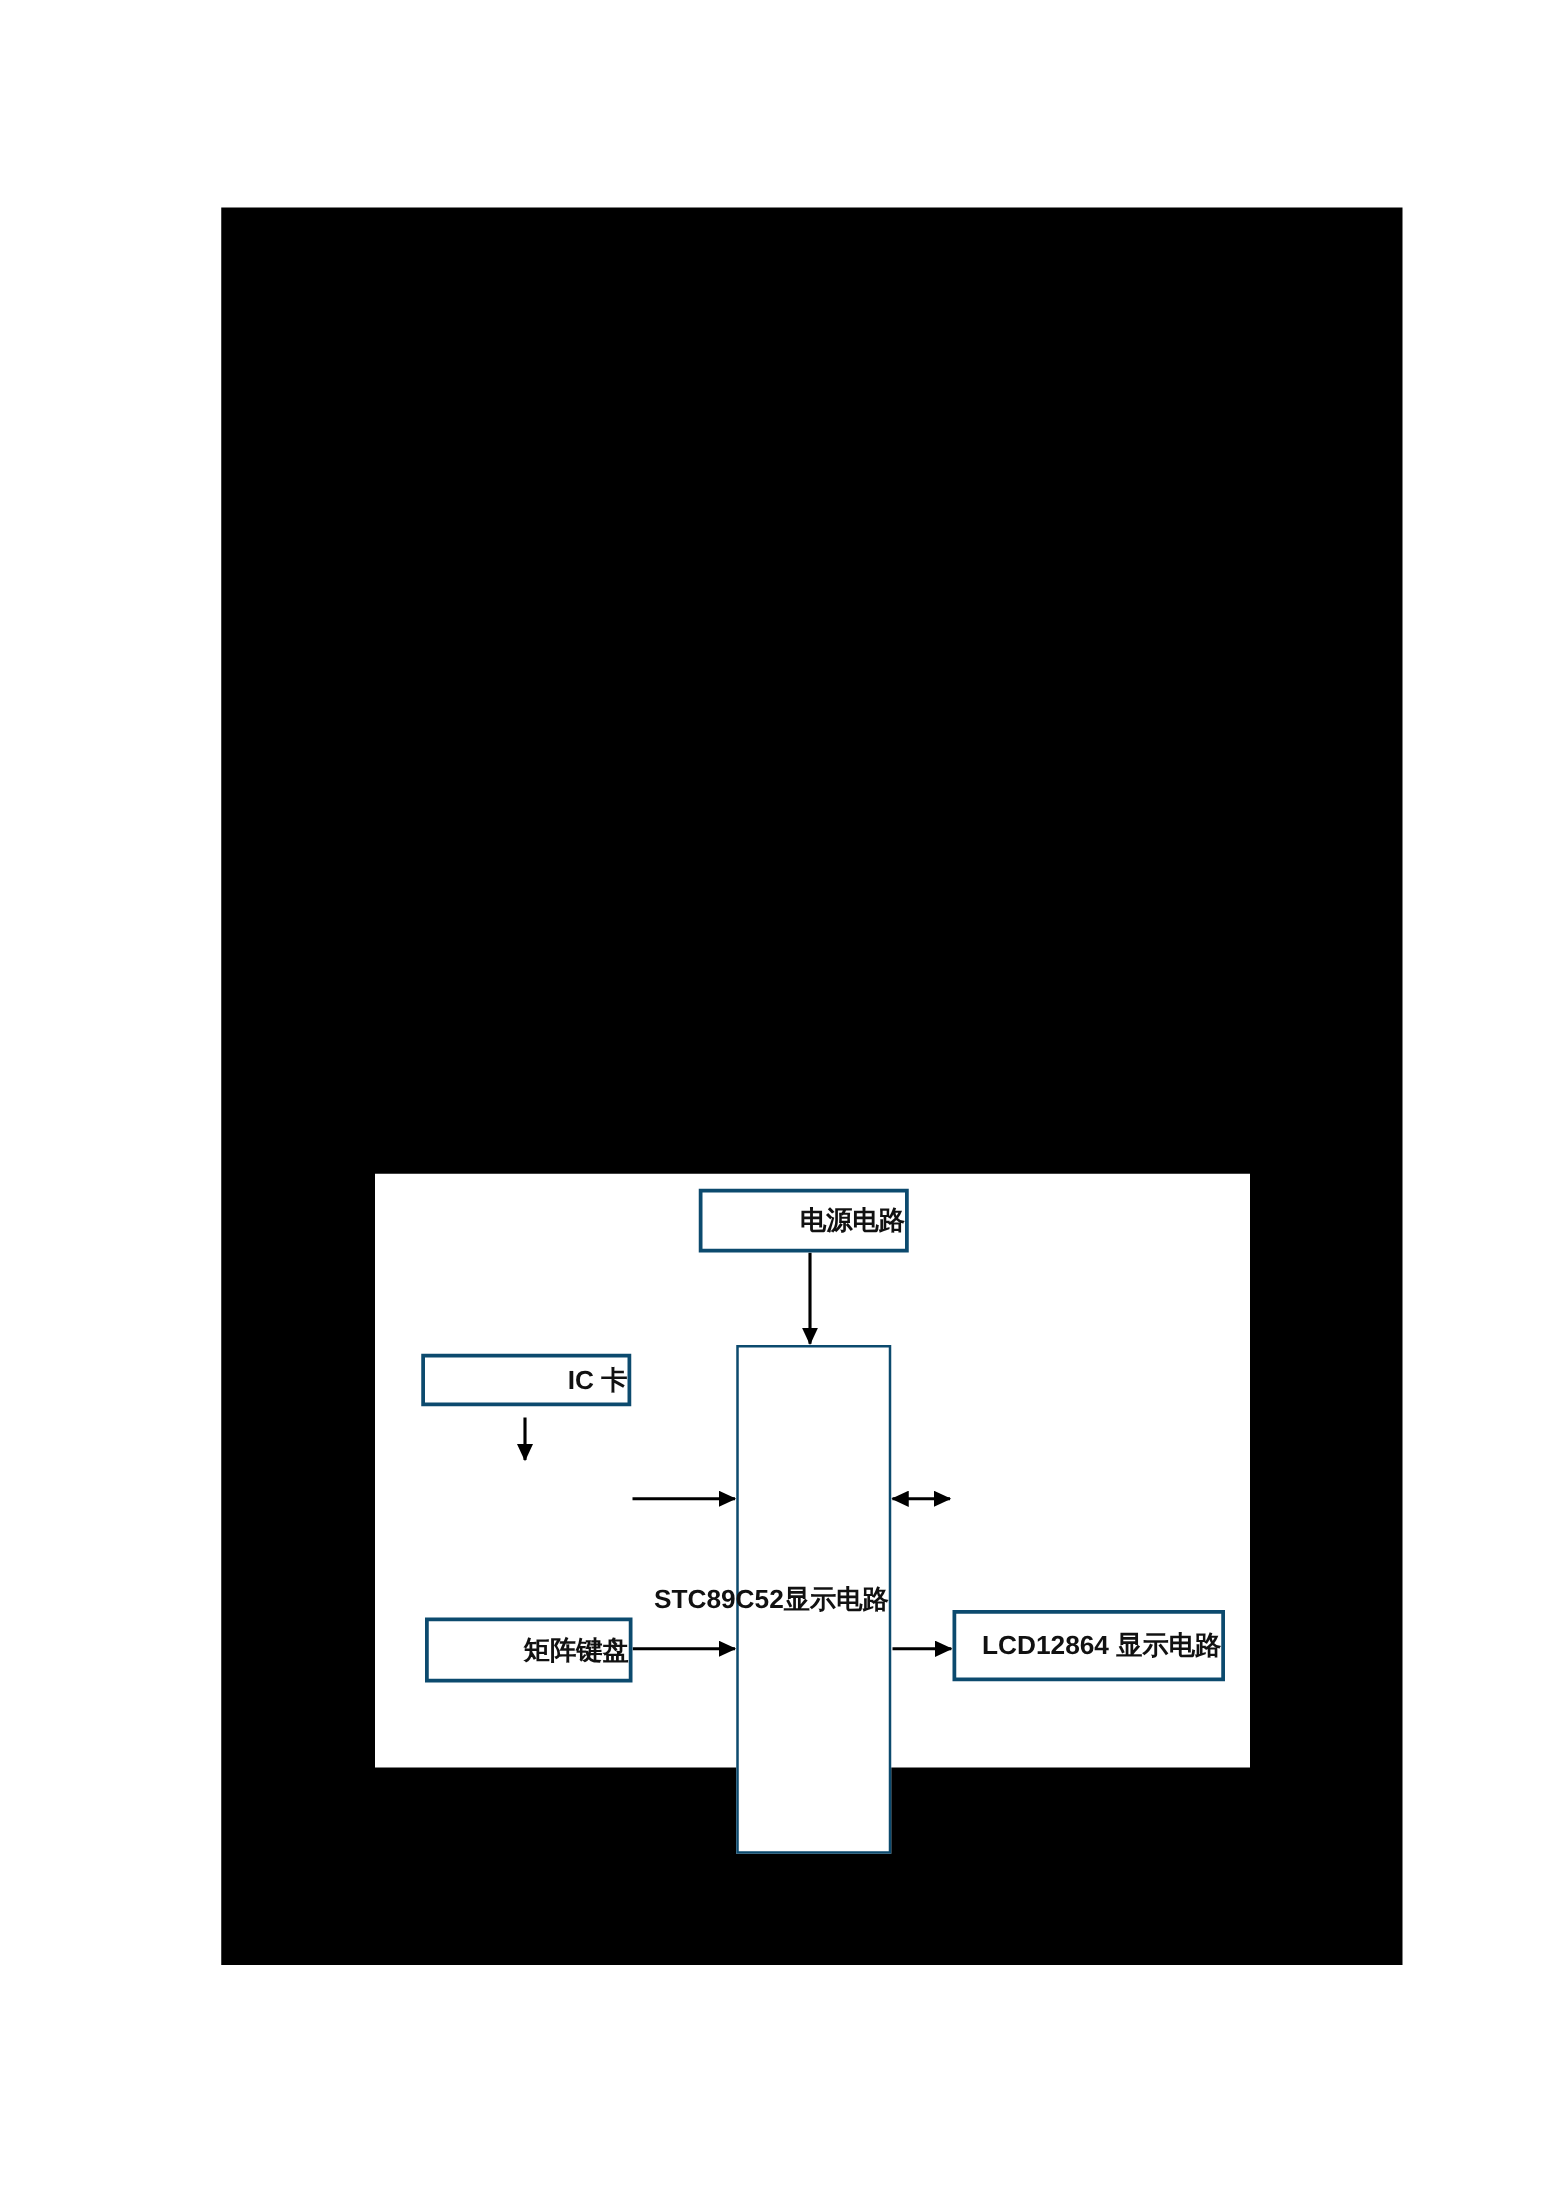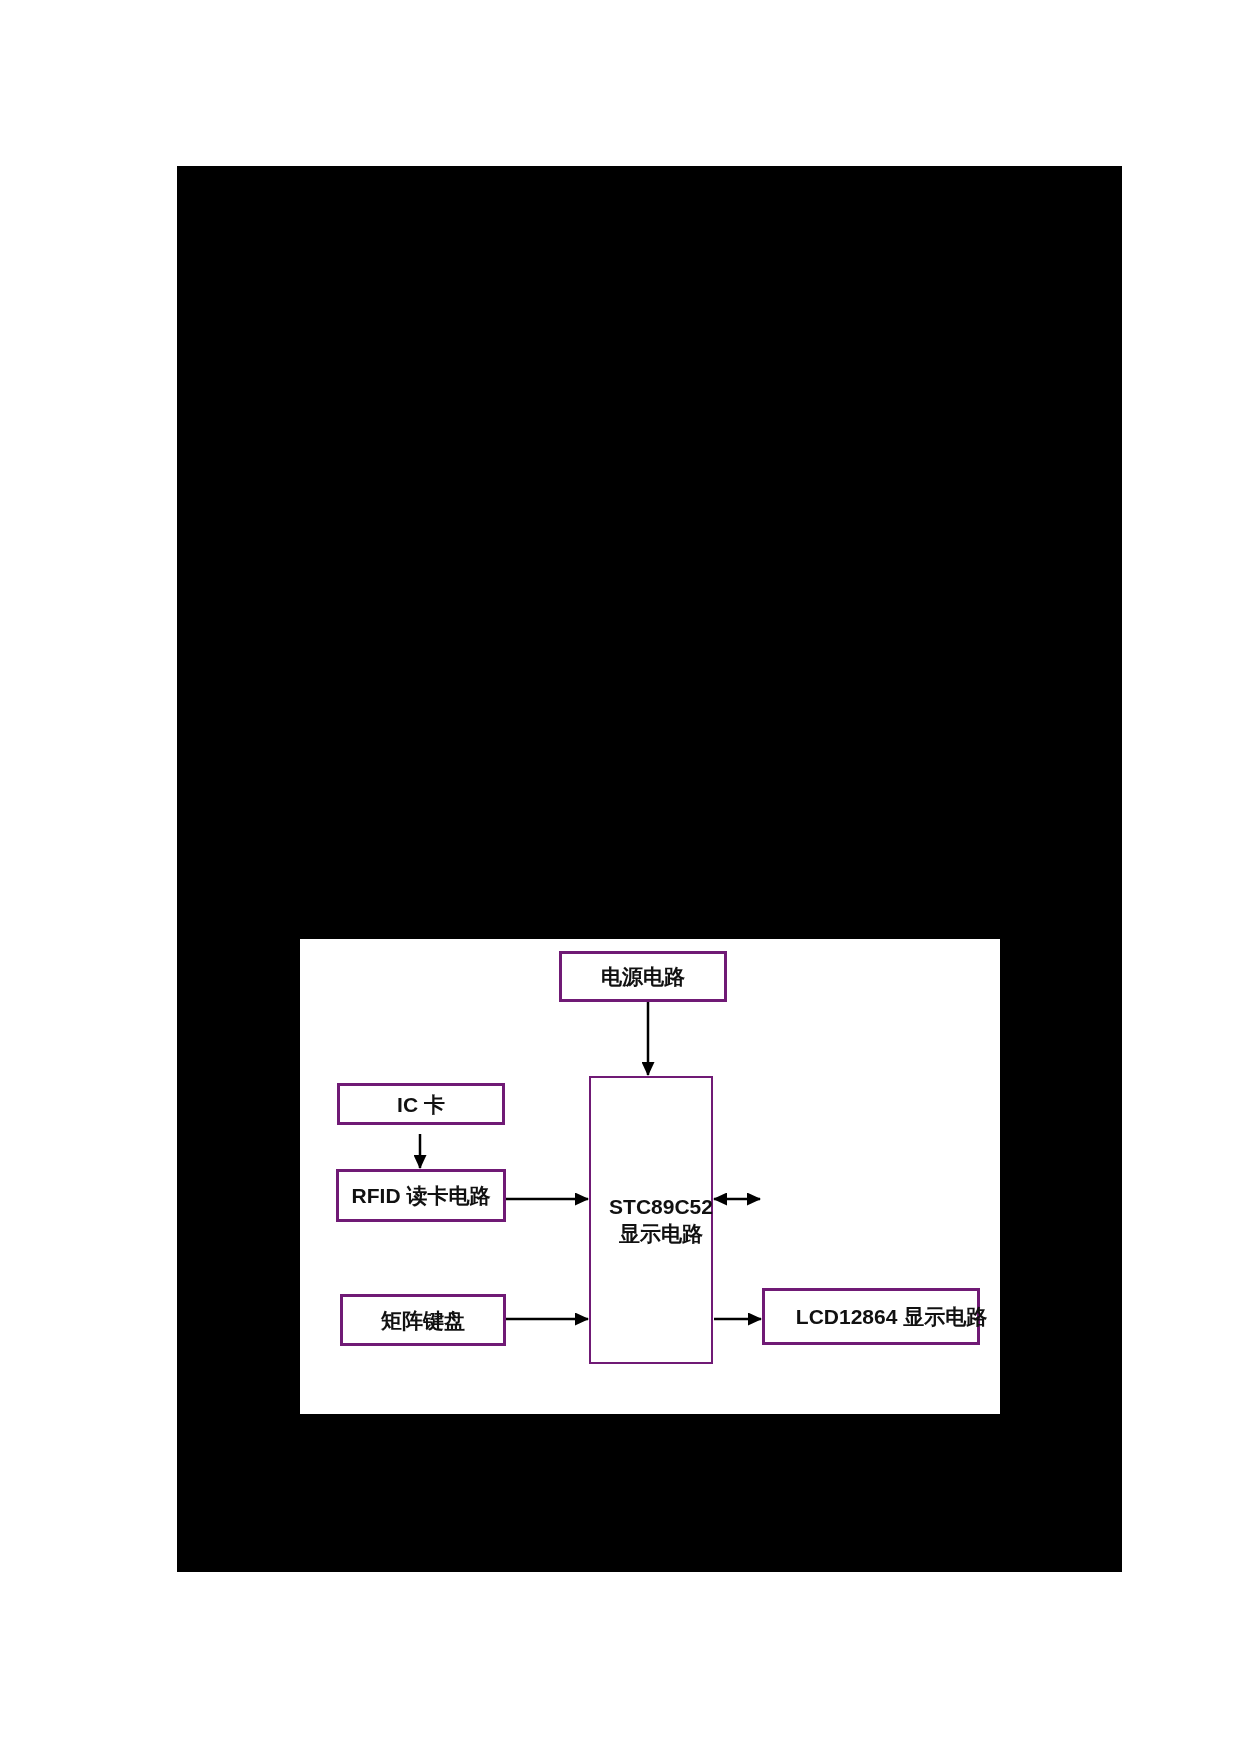--- a/index.html
+++ b/index.html
@@ -29,37 +29,37 @@
   }
   .connections {
     position: absolute;
     left: 0; top: 0;
     width: 700px;
     height: 475px;
   }
   .node {
     position: absolute;
     box-sizing: border-box;
-    border: 3px solid #701a75;
+    border: 3px solid #0c4a6e;
     background: #ffffff;
     display: flex;
     align-items: center;
-    justify-content: center;
+    justify-content: flex-end;
     text-align: center;
     color: #111111;
     font-weight: bold;
     font-size: 21px;
     line-height: 27px;
     white-space: nowrap;
   }
   .node-power  { left: 259px; top: 12px;  width: 168px; height: 51px; }
   .node-ic     { left: 37px;  top: 144px; width: 168px; height: 42px; }
   .node-rfid   { left: 36px;  top: 230px; width: 170px; height: 53px; }
-  .node-mcu    { left: 289px; top: 137px; width: 124px; height: 288px;
-                 border-width: 2px; flex-direction: column; padding-left: 20px; }
+  .node-mcu    { left: 289px; top: 137px; width: 124px; height: 407px;
+                 border-width: 2px; flex-direction: row; padding-left: 20px; }
   .node-eeprom { left: 461px; top: 234px; width: 194px; height: 51px; }
   .node-keypad { left: 40px;  top: 355px; width: 166px; height: 52px; }
   .node-lcd    { left: 462px; top: 349px; width: 218px; height: 57px; padding-left: 41px; }
 </style>
 </head>
 <body>
 
 <div class="page">
   <div class="black-area">
     <div class="panel">
@@ -82,23 +82,20 @@
       </svg>
 
       <div class="node node-power">
         <span>电源电路</span>
       </div>
 
       <div class="node node-ic">
         <span>IC 卡</span>
       </div>
 
-      <div class="node node-rfid">
-        <span>RFID 读卡电路</span>
-      </div>
 
       <div class="node node-mcu">
         <div>STC89C52</div>
         <div>显示电路</div>
       </div>
 
 
       <div class="node node-keypad">
         <span>矩阵键盘</span>
       </div>

